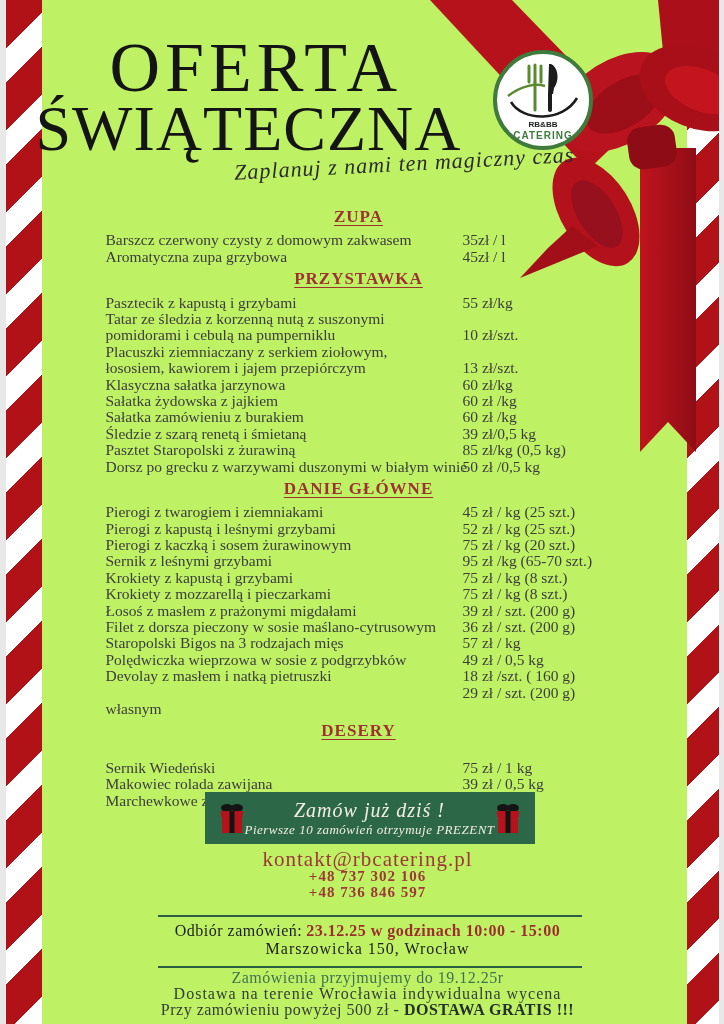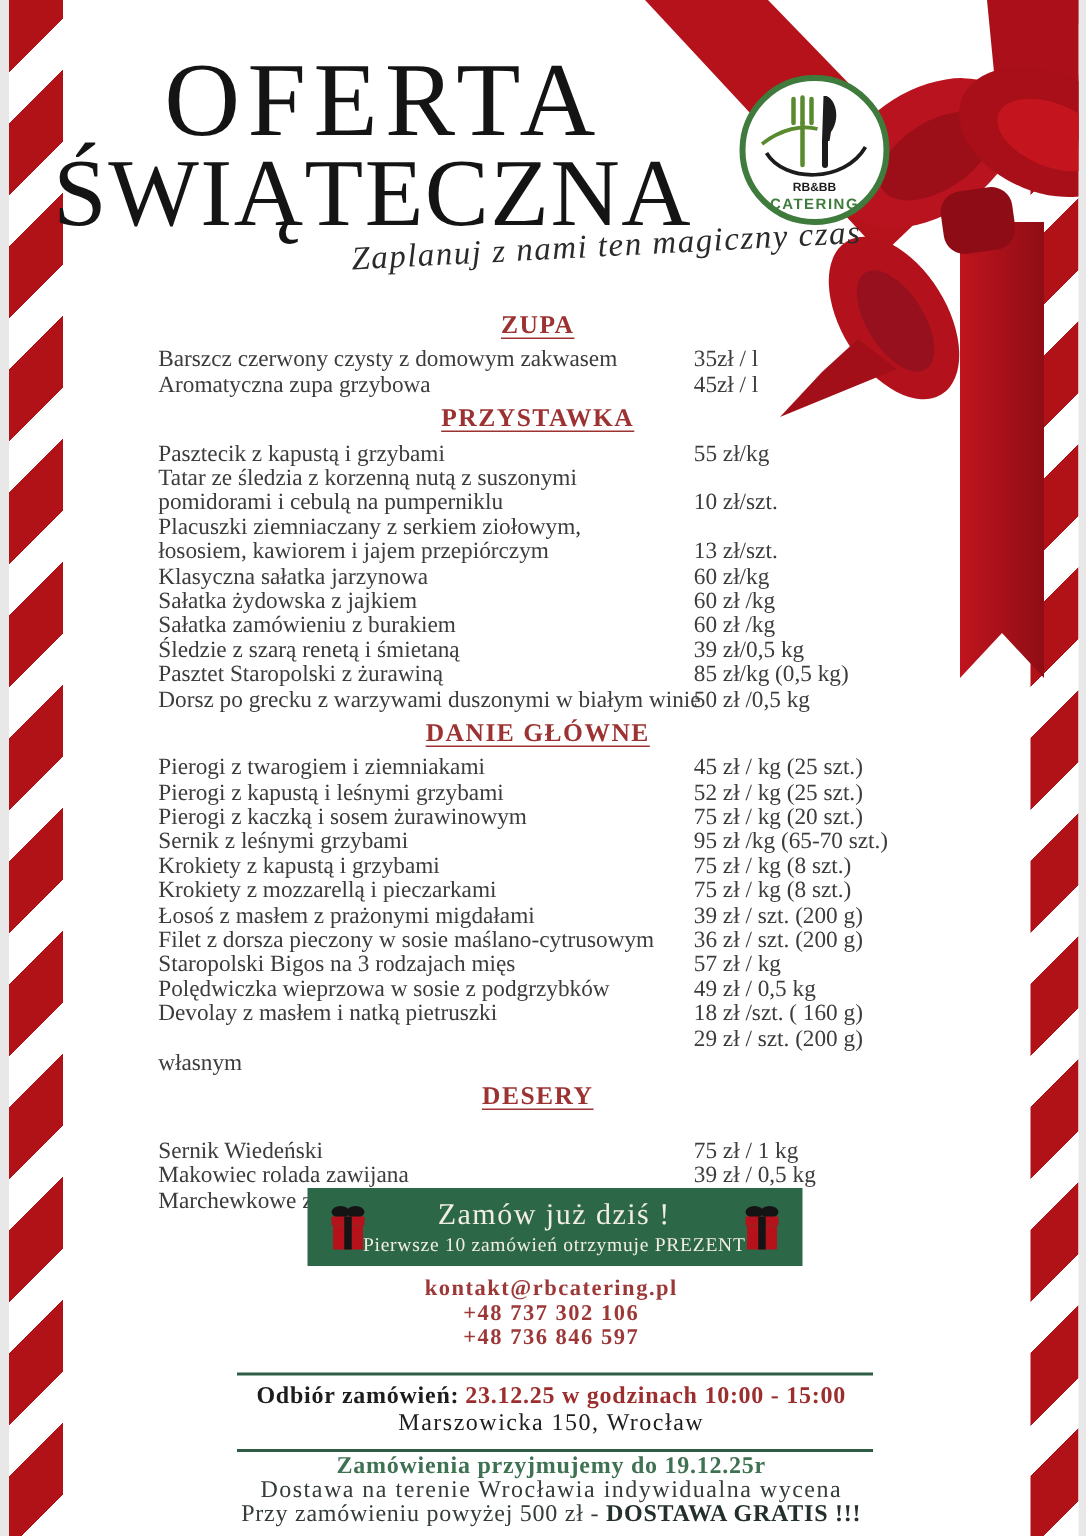--- a/index.html
+++ b/index.html
@@ -1,18 +1,18 @@
 <!DOCTYPE html>
 <html><head>
 <meta charset="utf-8">
 <style>
   html,body{margin:0;padding:0;background:#e8e8e8;}
   .page{
     position:relative;width:689px;height:1024px;margin:0 auto;
-    background:#ffffff;overflow:hidden;
+    background:#bef264;overflow:hidden;
     font-family:"Liberation Serif", serif;color:#3c3c3c;padding-left:24px;
   }
   
   .stripe{position:absolute;top:0;bottom:0;z-index:1;}
   .stripe-left{left:0;width:36px;
     background:repeating-linear-gradient(135deg,#b01217 0 34px,#ffffff 34px 58px);}
   .stripe-right{right:0;width:32px;
     background:repeating-linear-gradient(135deg,#b01217 0 34px,#ffffff 34px 58px);}
   
   .ribbon{position:absolute;left:394px;top:0;width:330px;height:500px;z-index:3;pointer-events:none;}
@@ -30,41 +30,41 @@
     text-decoration:underline;text-underline-offset:3px;}
   .menu-section{margin-bottom:5px;}
   .menu-section + .menu-section .section-title{margin-top:6px;}
   .menu-section:last-child .section-title{margin-bottom:20px;}
   .menu-row{position:relative;height:16.4px;white-space:nowrap;}
   .item-name{display:inline-block;}
   .item-price{position:absolute;left:357px;top:0;}
   
   .banner{position:absolute;left:199px;top:792px;width:330px;height:52px;background:#2c6847;z-index:4;
     display:flex;align-items:center;justify-content:center;}
-  .banner-text{text-align:center;color:#f3eee2;}
+  .banner-text{text-align:center;color:#f3eee2;font-style:italic;}
   .banner-title{font-size:20px;letter-spacing:1px;line-height:24px;}
   .banner-sub{font-size:13px;letter-spacing:0.5px;line-height:16px;}
   .gift{position:absolute;top:10px;width:30px;height:32px;}
   .gift-left{left:12px;} .gift-right{right:12px;}
   
   .contact{position:absolute;left:100px;top:850px;width:524px;text-align:center;z-index:4;}
   .contact-intro{font-size:16px;color:#1f1f1f;letter-spacing:1.5px;line-height:18px;}
-  .contact-email{font-size:15px;font-weight:bold;color:#9c3938;letter-spacing:1px;line-height:18px;}
+  .contact-email{font-size:21px;font-weight:normal;color:#9c3938;letter-spacing:1px;line-height:18px;}
   .contact-phone{font-size:15px;font-weight:bold;color:#9c3938;letter-spacing:1px;line-height:16px;}
   
   .rule{position:absolute;left:152px;width:424px;height:0;border-top:2px solid #2e5d45;z-index:4;}
   .rule-1{top:915px;} .rule-2{top:966px;}
   
   .pickup{position:absolute;left:100px;top:922px;width:524px;text-align:center;z-index:4;font-size:16px;line-height:18px;}
-  .pickup-label{font-weight:bold;color:#1d1d1d;letter-spacing:0.5px;}
+  .pickup-label{font-weight:normal;color:#1d1d1d;letter-spacing:0.5px;}
   .pickup-datetime{font-weight:bold;color:#9c2f2e;letter-spacing:0.5px;}
   .pickup-address{color:#1d1d1d;letter-spacing:1px;}
   
   .footer{position:absolute;left:70px;top:970px;width:584px;text-align:center;z-index:4;font-size:16px;line-height:16px;}
-  .footer-line1{color:#3f7253;font-weight:bold;letter-spacing:0.5px;}
+  .footer-line1{color:#3f7253;font-weight:normal;letter-spacing:0.5px;}
   .footer-line2{color:#343d37;letter-spacing:1px;}
   .footer-line3{color:#343d37;letter-spacing:0.5px;}
   .footer-bold{font-weight:bold;color:#24302a;}
 </style>
 </head>
 <body>
 
 <div class="page">
 
   <div class="stripe stripe-left"></div>

